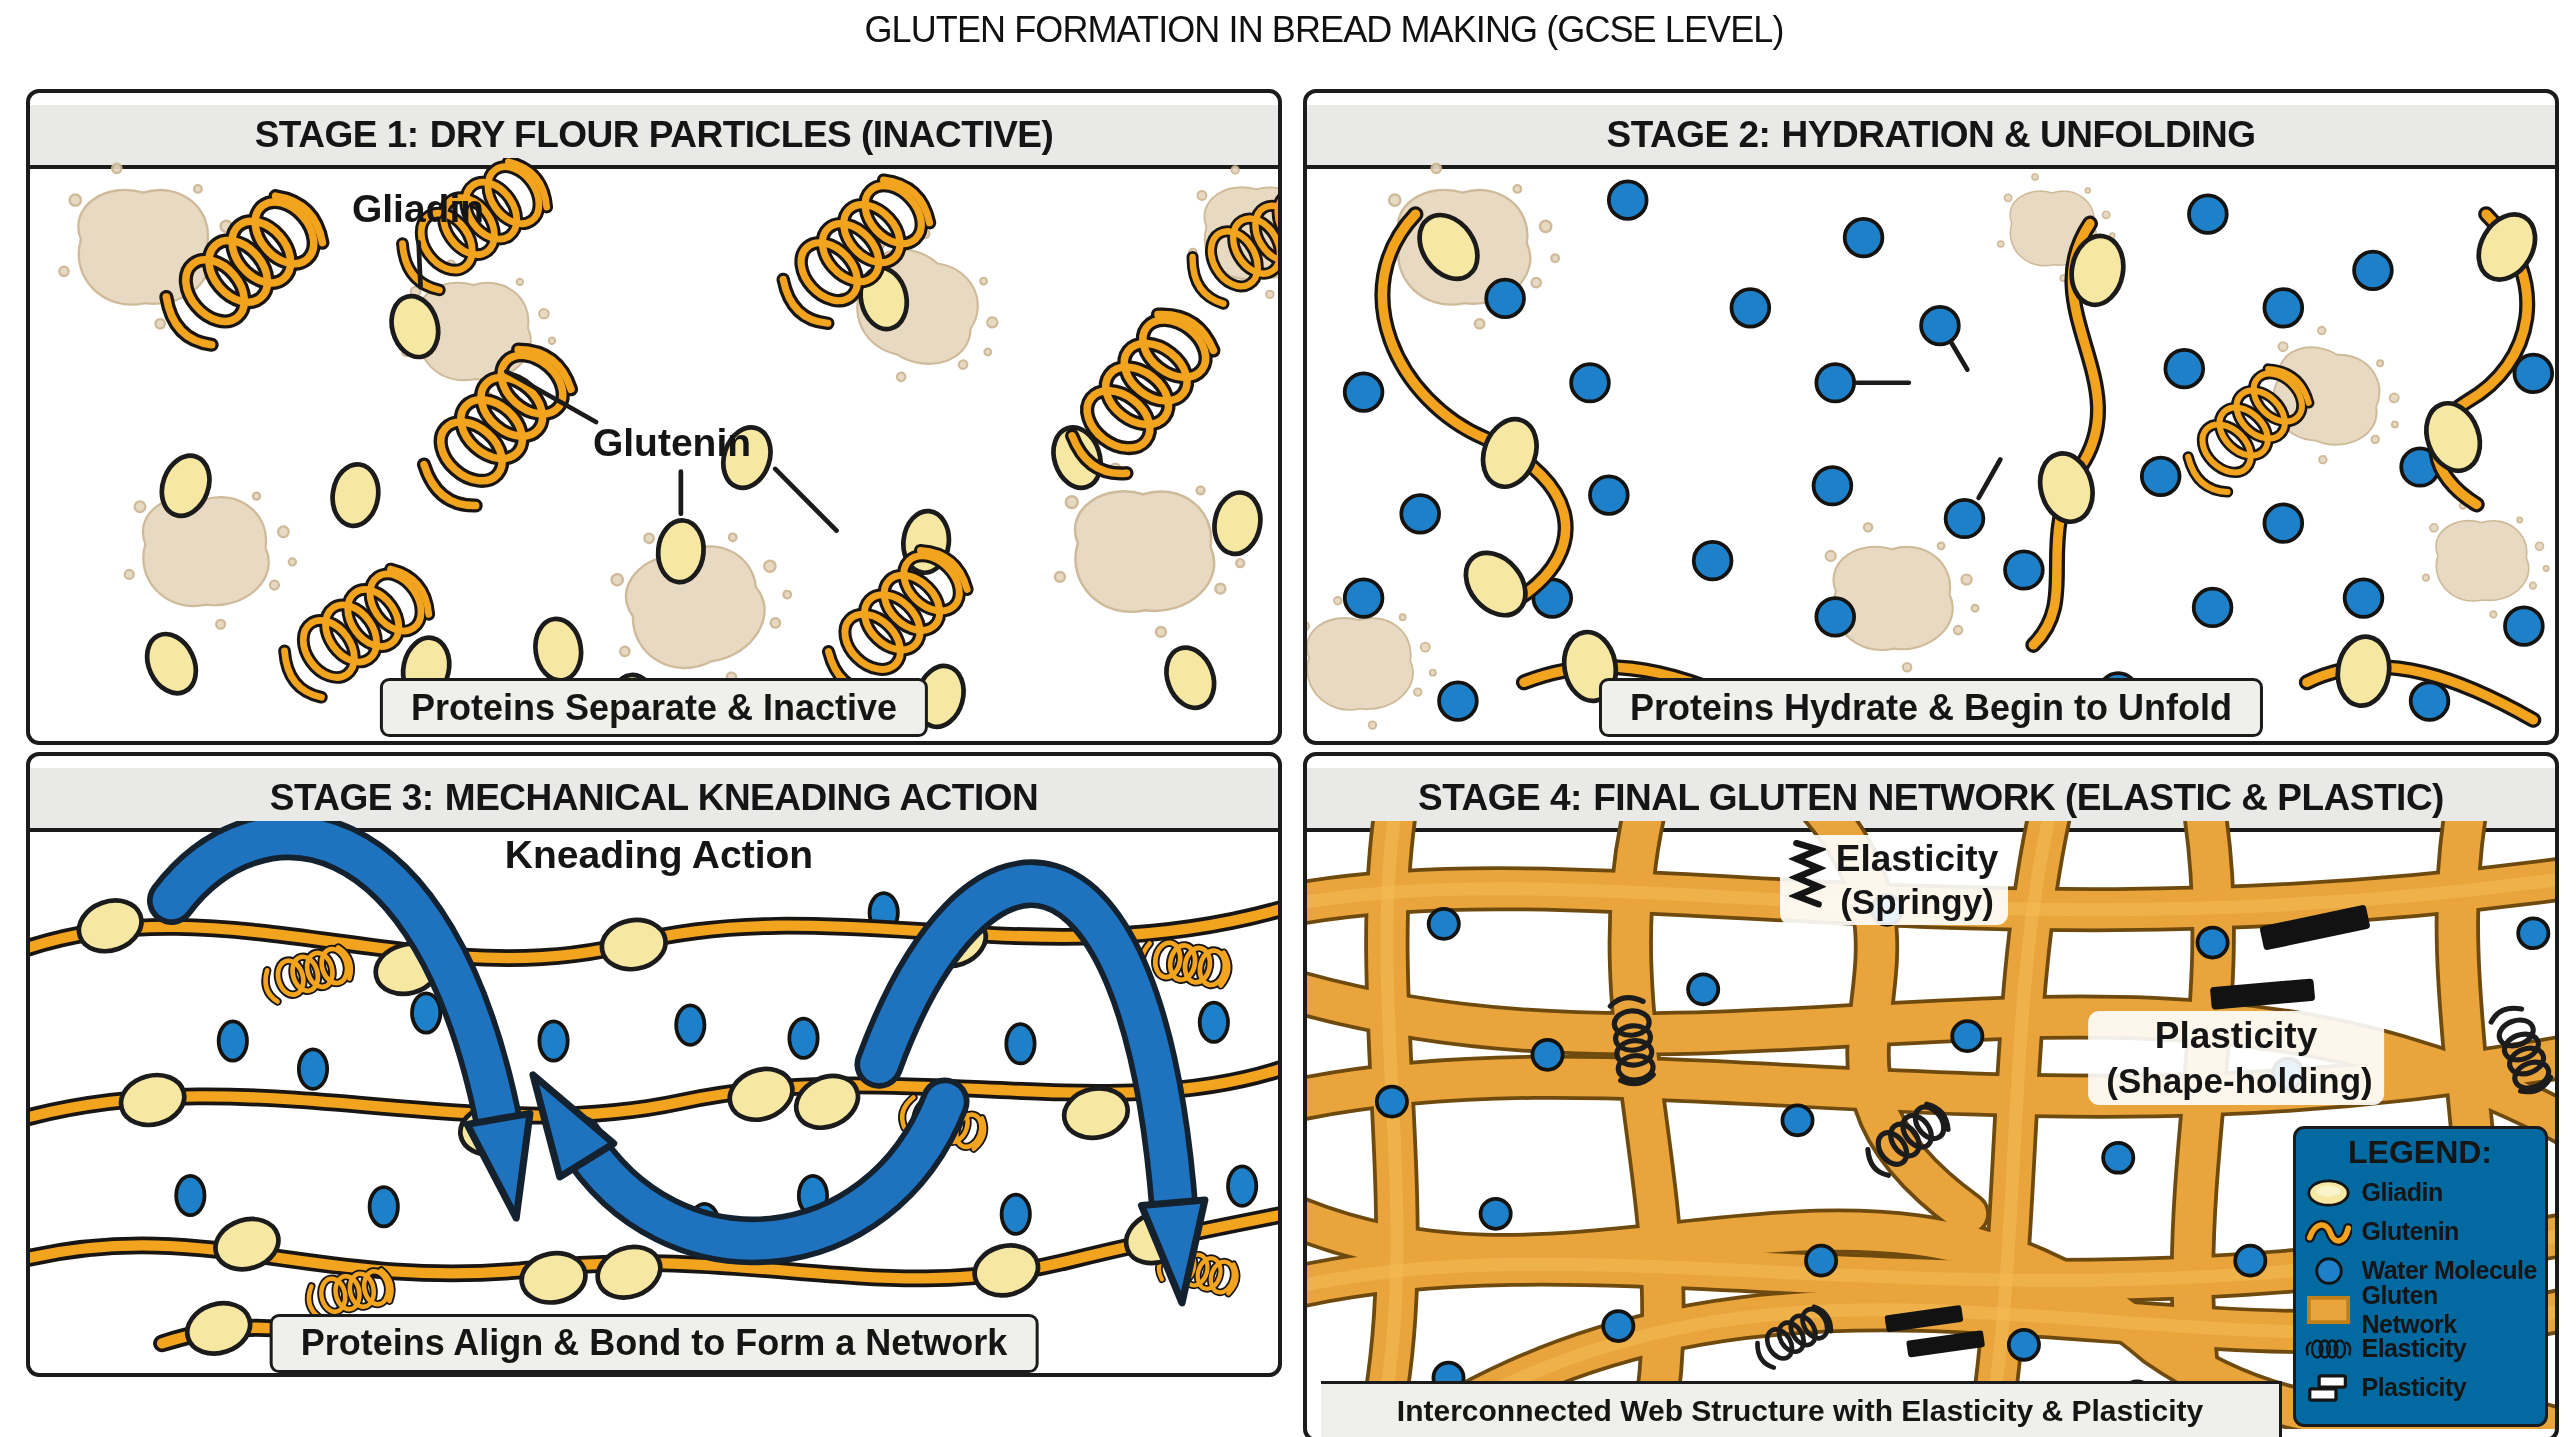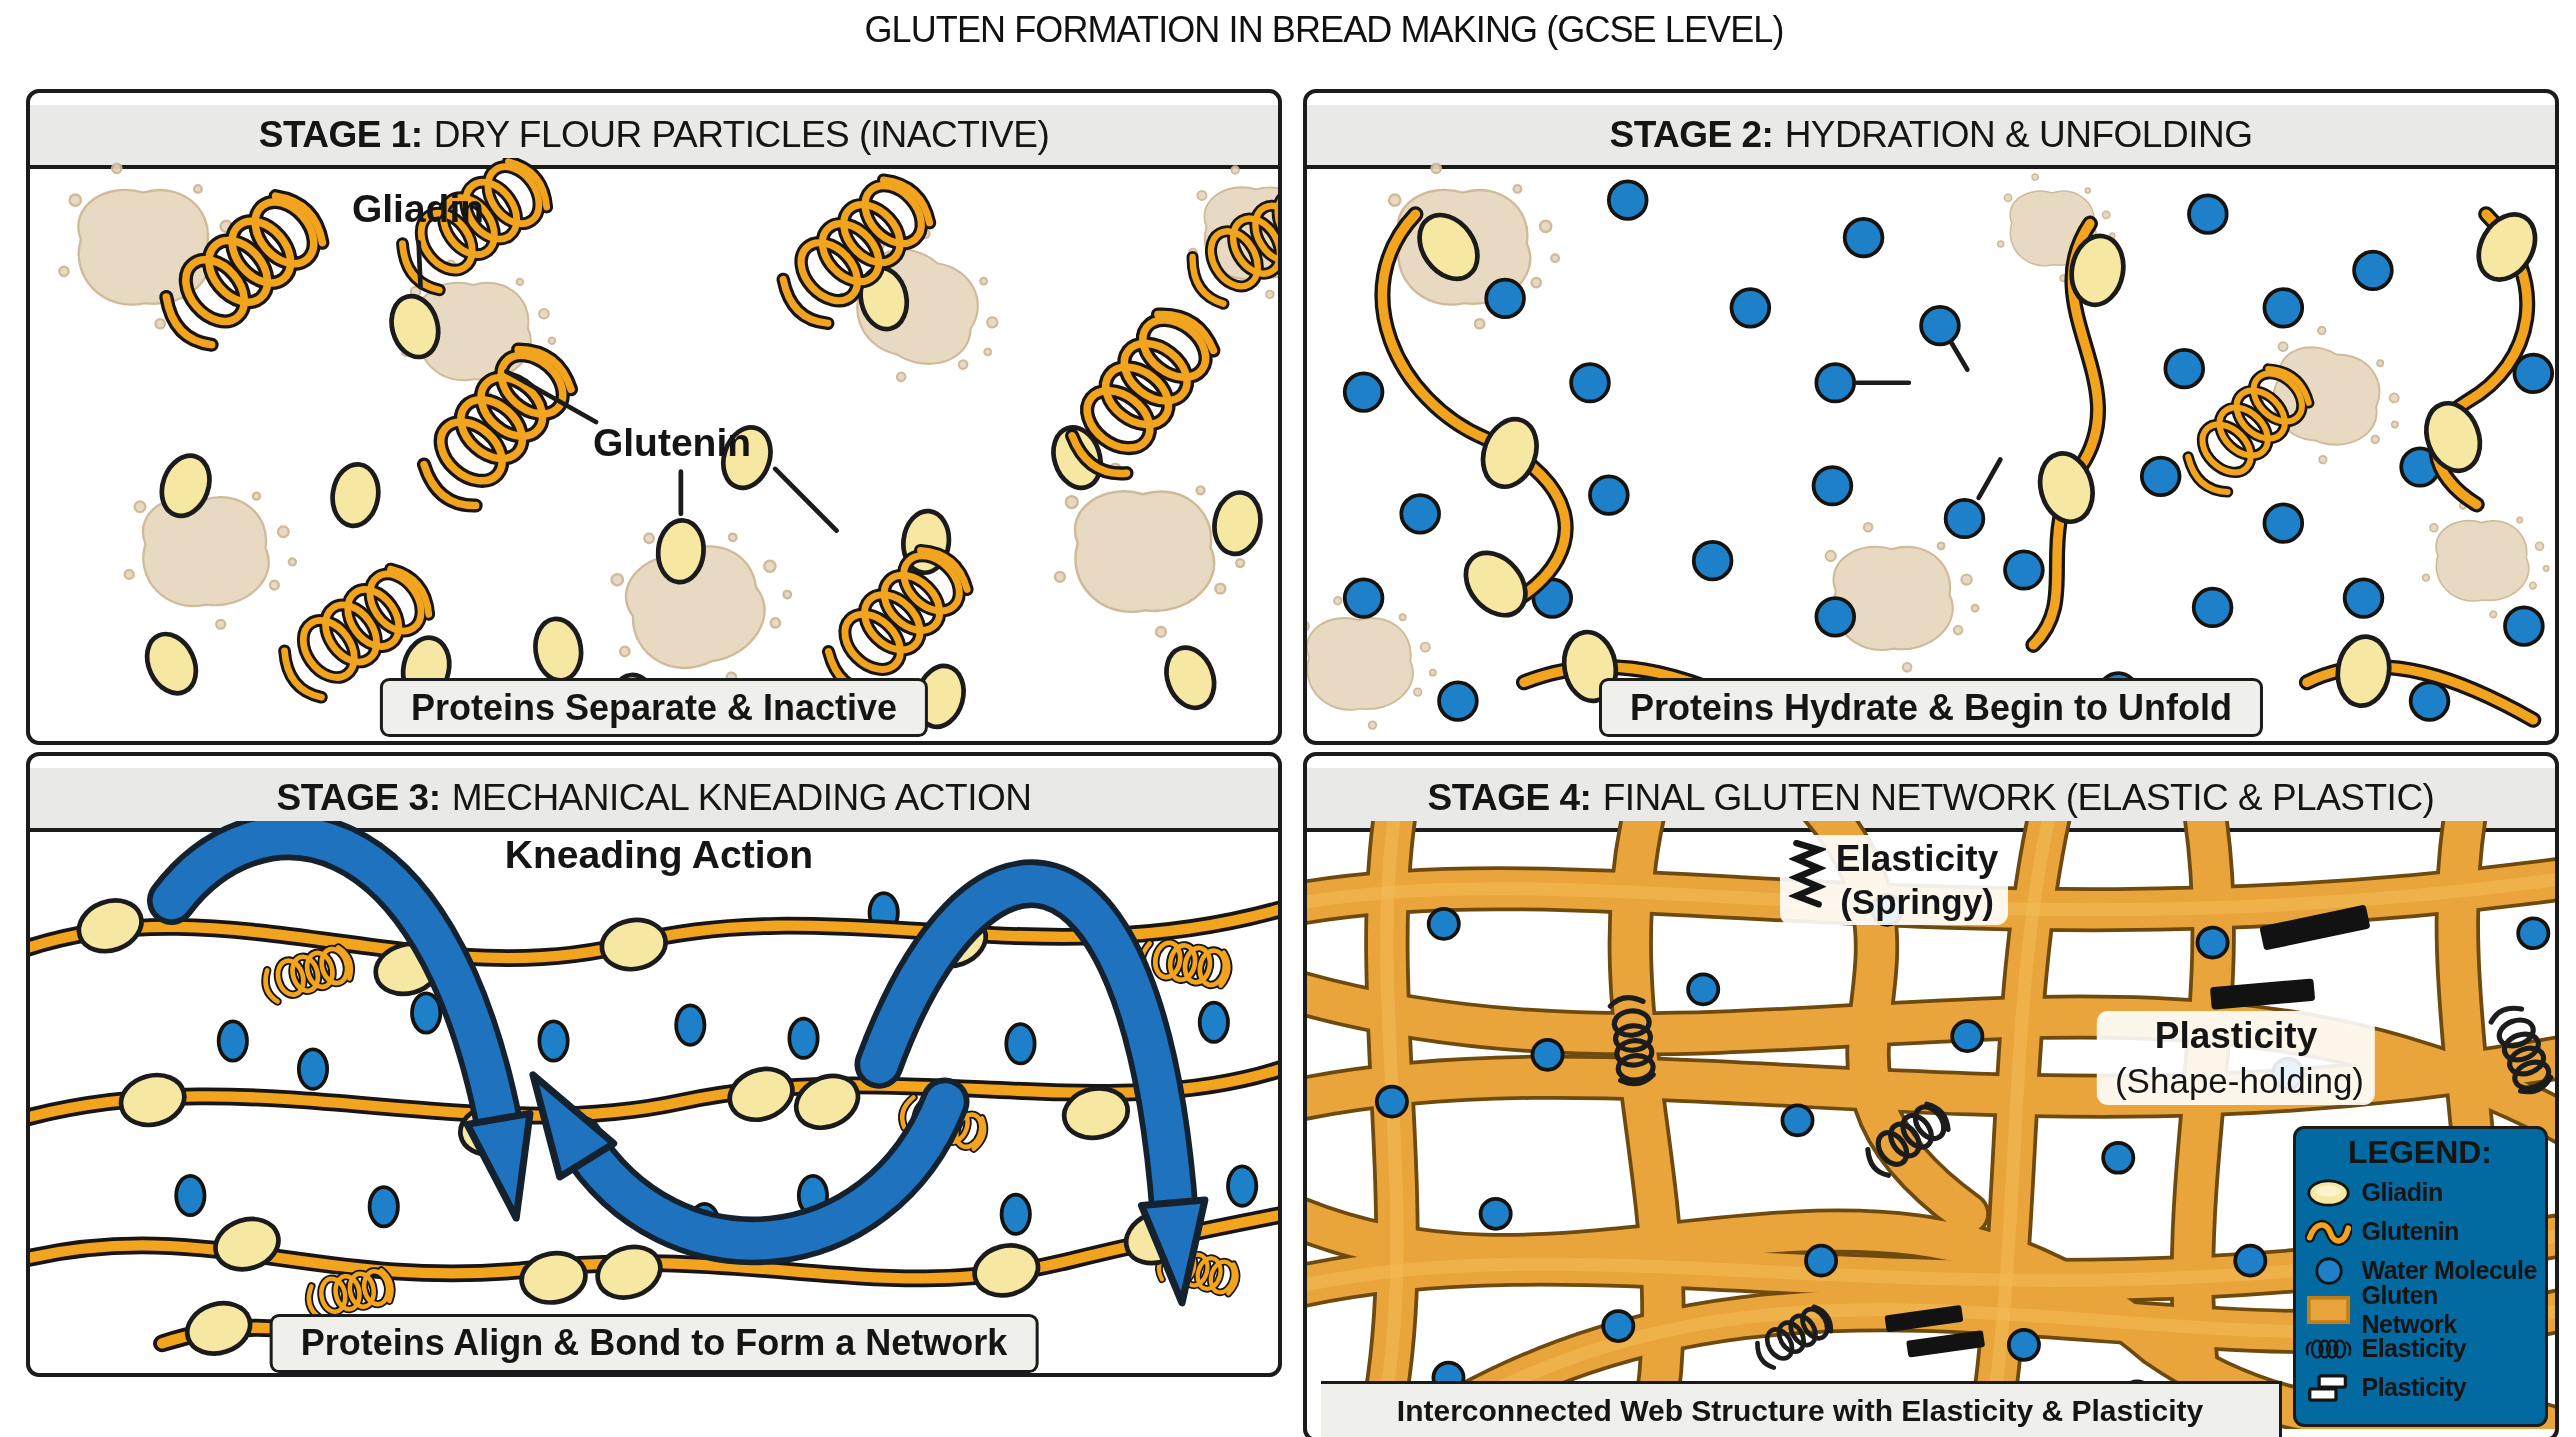--- a/index.html
+++ b/index.html
@@ -8,21 +8,21 @@
   #main-title{position:absolute;top:9.4px;left:0;width:100%;text-align:center;
           font-size:36px;font-weight:400;letter-spacing:-0.9px;color:#111;padding-left:36px;}
   .panel{position:absolute;background:#fff;border:4.7px solid #1b1b1b;border-radius:13px;overflow:hidden;}
   #panel1{left:26px;top:89px;width:1248px;height:648px;}
   #panel2{left:1303px;top:89px;width:1248px;height:648px;}
   #panel3{left:26px;top:752px;width:1248px;height:617px;}
   #panel4{left:1303px;top:752px;width:1248px;height:682px;}
   .phead{position:absolute;left:0;top:12px;right:0;height:60px;background:#e9e9e7;
          border-bottom:4.7px solid #1b1b1b;display:flex;align-items:center;justify-content:center;
          gap:11.2px;font-size:37px;letter-spacing:-0.5px;}
-  .phead .pfx{font-weight:800;} .phead .ttl{font-weight:400;}
+  .phead .pfx{font-weight:800;} .phead .ttl{font-weight:700;}
   .panel-svg{position:absolute;left:0;top:65px;width:100%;}
   .caption{position:absolute;left:50%;transform:translateX(-50%);background:#efefec;
            border:3.7px solid #1b1b1b;border-radius:9.4px;padding:5.6px 28px;font-size:36px;
            font-weight:700;white-space:nowrap;}
   #panel1 .caption,#panel2 .caption{bottom:3.7px;}
   #panel3 .caption{bottom:0px;}
   .caption-bar{position:absolute;left:14px;bottom:0;right:273px;height:54px;background:#efefec;
            border-top:3.7px solid #1b1b1b;border-right:3.7px solid #1b1b1b;display:flex;
            align-items:center;justify-content:center;font-size:30px;font-weight:700;}
   .plabel{position:absolute;font-weight:700;color:#151515;white-space:nowrap;}
@@ -30,21 +30,21 @@
   .lbl-glutenin{left:642px;top:328px;transform:translateX(-50%);font-size:39px;}
   .lbl-water{left:651px;top:260px;transform:translateX(-50%);font-size:37px;width:243px;
              white-space:normal;text-align:center;line-height:43px;}
   .lbl-knead{left:629px;top:77px;transform:translateX(-50%);font-size:39px;}
   .lbl-elastic{left:473px;top:79px;display:flex;gap:9.4px;align-items:flex-start;
                background:rgba(255,255,255,.9);border-radius:11.2px;padding:1.9px 9.4px;}
   .lbl-elastic .col{display:flex;flex-direction:column;align-items:center;line-height:43px;}
   .lbl-elastic .l1{font-size:37px;font-weight:700;} .lbl-elastic .l2{font-size:35px;font-weight:700;}
   .lbl-plastic{left:929px;top:255px;transform:translateX(-50%);text-align:center;line-height:45px;
                background:rgba(255,255,255,.9);border-radius:11.2px;padding:1.9px 11.2px;}
-  .lbl-plastic .l1{font-size:37px;font-weight:700;} .lbl-plastic .l2{font-size:35px;font-weight:400;margin-left:7px;}
+  .lbl-plastic .l1{font-size:37px;font-weight:700;} .lbl-plastic .l2{font-size:35px;font-weight:700;margin-left:7px;}
   
   .t-out{stroke:#181512;fill:none;stroke-linecap:round;stroke-linejoin:round;}
   .t-in{stroke:#F2A41F;fill:none;stroke-linecap:round;stroke-linejoin:round;}
   .w-out{stroke:#6E4A0F;fill:none;stroke-linecap:round;}
   .w-in{stroke:#E9A43B;fill:none;stroke-linecap:round;}
   .w-hi{stroke:#F4BC55;fill:none;stroke-linecap:round;opacity:.55;}
   .k-out{stroke:#1c1c1c;fill:none;stroke-linecap:round;}
   .ov{fill:#F6E8A3;stroke:#1b1b1b;stroke-width:5;}
   .wm{fill:#1E80C8;stroke:#15130f;stroke-width:4;}
   .blob{fill:#E7D6BE;stroke:#CBB592;stroke-width:2.5;opacity:.92;}

